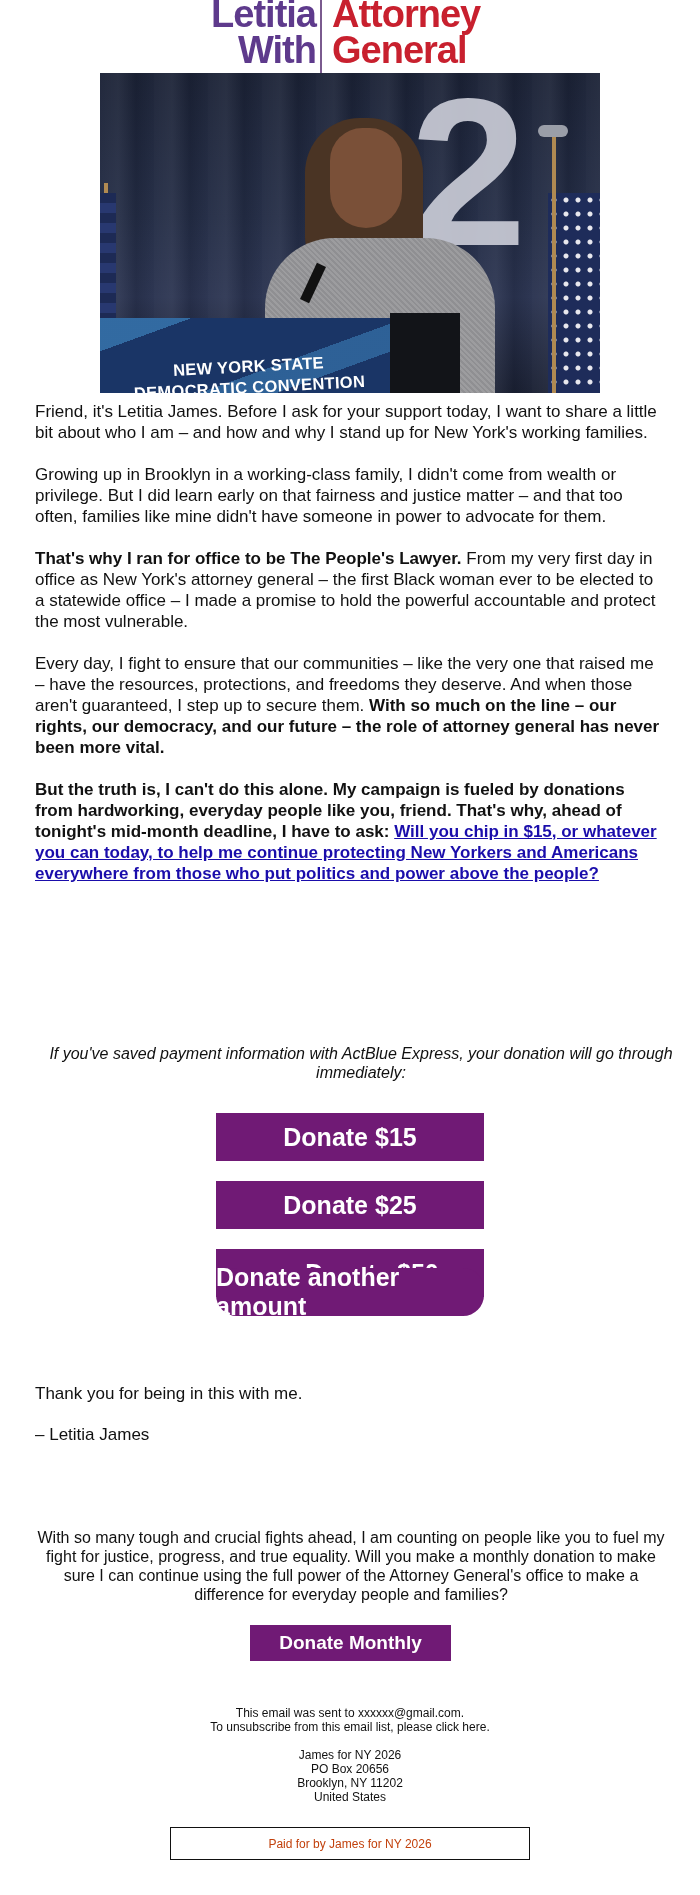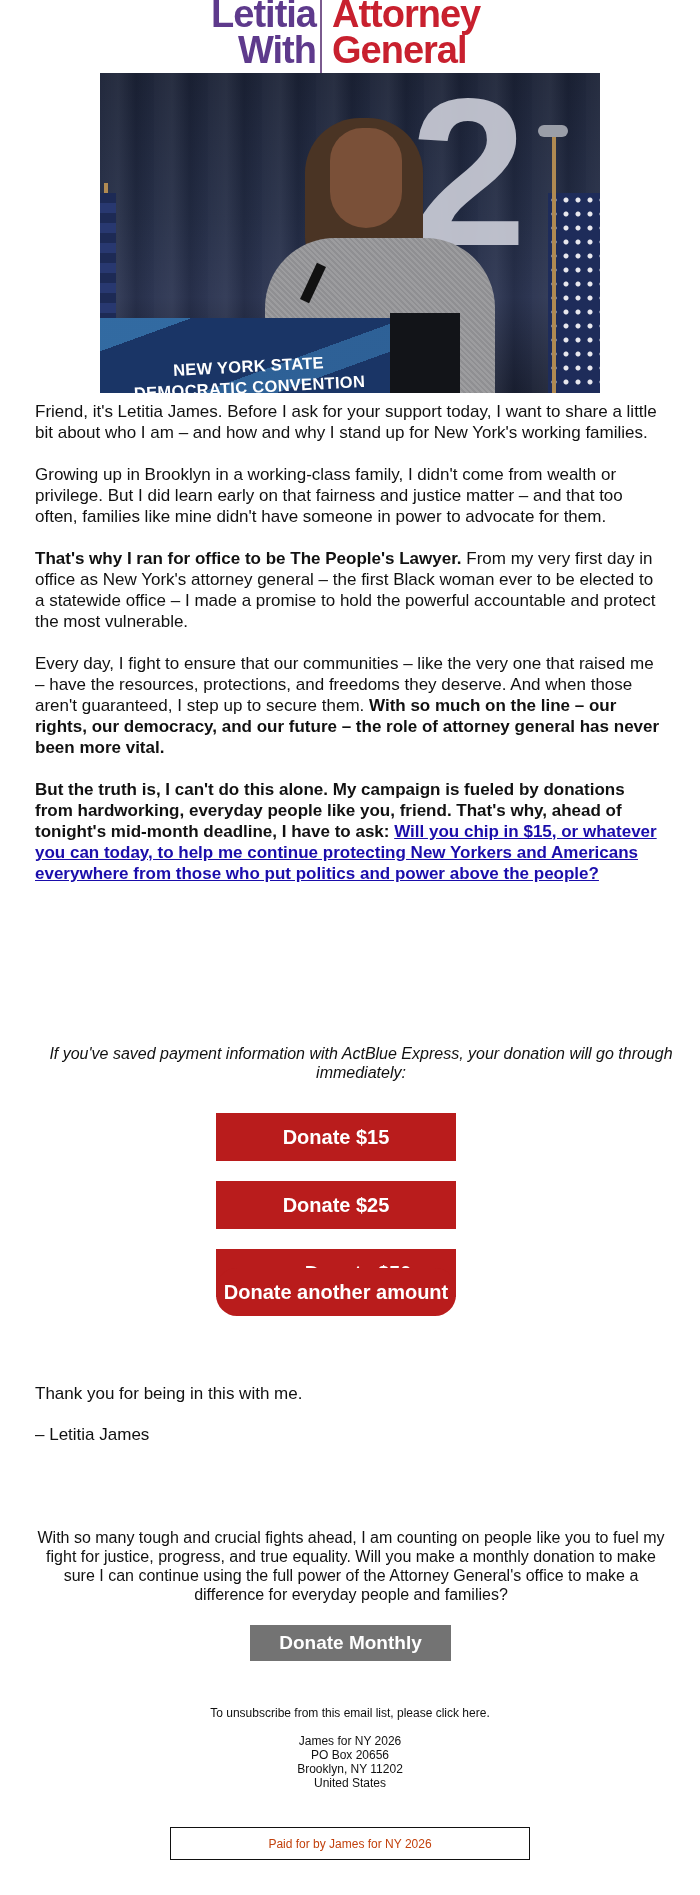--- a/index.html
+++ b/index.html
@@ -36,32 +36,32 @@
   .hero .podium-text { position: absolute; left: 4px; top: 283px; width: 290px; color: #ffffff; font-weight: bold; font-size: 16.5px; line-height: 21px; text-align: center; transform: rotate(-3deg); letter-spacing: 0.3px; }
 
   
   .content { position: absolute; left: 35px; top: 401px; width: 632px; font-size: 17px; line-height: 21px; color: #111; }
   .content p { margin: 0 0 21px 0; }
   .content b { font-weight: bold; }
   .content a.ask-link { color: #1a0dab; font-weight: bold; text-decoration: underline; }
 
   .express-note { position: absolute; left: 45px; top: 1044px; width: 632px; text-align: center; font-style: italic; font-size: 16px; line-height: 19px; color: #111; }
 
-  .donate-btn { position: absolute; left: 216px; width: 240px; height: 48px; background: #b91c1c; color: #ffffff; font-weight: bold;
-                font-size: 20px; display: flex; align-items: center; justify-content: center; text-decoration: none; }
+  .donate-btn { position: absolute; left: 216px; width: 268px; height: 48px; background: #701a75; color: #ffffff; font-weight: bold;
+                font-size: 25px; display: flex; align-items: center; justify-content: center; text-decoration: none; }
   #btn-15 { top: 1113px; }
   #btn-25 { top: 1181px; text-align: right; }
   #btn-50 { top: 1249px; padding-left: 44px; }
   #btn-other { top: 1268px; border-radius: 21px; }
 
   .signoff { position: absolute; left: 35px; top: 1383px; font-size: 17px; line-height: 21px; color: #111; }
   .signature { position: absolute; left: 35px; top: 1424px; font-size: 17px; line-height: 21px; color: #111; }
 
   .monthly-copy { position: absolute; left: 35px; top: 1528px; width: 632px; text-align: center; font-size: 16px; line-height: 19px; color: #111; }
-  .monthly-btn { position: absolute; left: 250px; top: 1625px; width: 201px; height: 36px; background: #737373; color: #ffffff; font-weight: bold;
+  .monthly-btn { position: absolute; left: 250px; top: 1625px; width: 201px; height: 36px; background: #701a75; color: #ffffff; font-weight: bold;
                  font-size: 19px; display: flex; align-items: center; justify-content: center; text-decoration: none; }
 
   .footer { position: absolute; left: 0; top: 1706px; width: 700px; text-align: center; font-size: 12px; line-height: 14px; color: #111; }
   .footer .spacer { height: 14px; }
   .footer a { color: #111; text-decoration: none; }
 
   .paid-box { position: absolute; left: 170px; top: 1827px; width: 360px; height: 33px; border: 1.5px solid #111; display: flex; align-items: center; justify-content: center; font-size: 12px; color: #c2410c; }
 </style>
 </head>
 <body>
@@ -113,20 +113,21 @@
 <a class="donate-btn" id="btn-50" href="#">Donate $50</a>
 <a class="donate-btn" id="btn-other" href="#">Donate another amount</a>
 
 <div class="signoff">Thank you for being in this with me.</div>
 <div class="signature">– Letitia James</div>
 
 <div class="monthly-copy">With so many tough and crucial fights ahead, I am counting on people like you to fuel my fight for justice, progress, and true equality. Will you make a monthly donation to make sure I can continue using the full power of the Attorney General's office to make a difference for everyday people and families?</div>
 <a class="monthly-btn" href="#">Donate Monthly</a>
 
 <div class="footer">
+  <div><span>This email was sent to </span><span>xxxxxx@gmail.com</span><span>.</span></div>
   <div><a href="#">To unsubscribe from this email list, please click here.</a></div>
   <div class="spacer"></div>
   <div>James for NY 2026</div>
   <div>PO Box 20656</div>
   <div>Brooklyn, NY 11202</div>
   <div>United States</div>
 </div>
 
 <div class="paid-box">Paid for by James for NY 2026</div>
 

